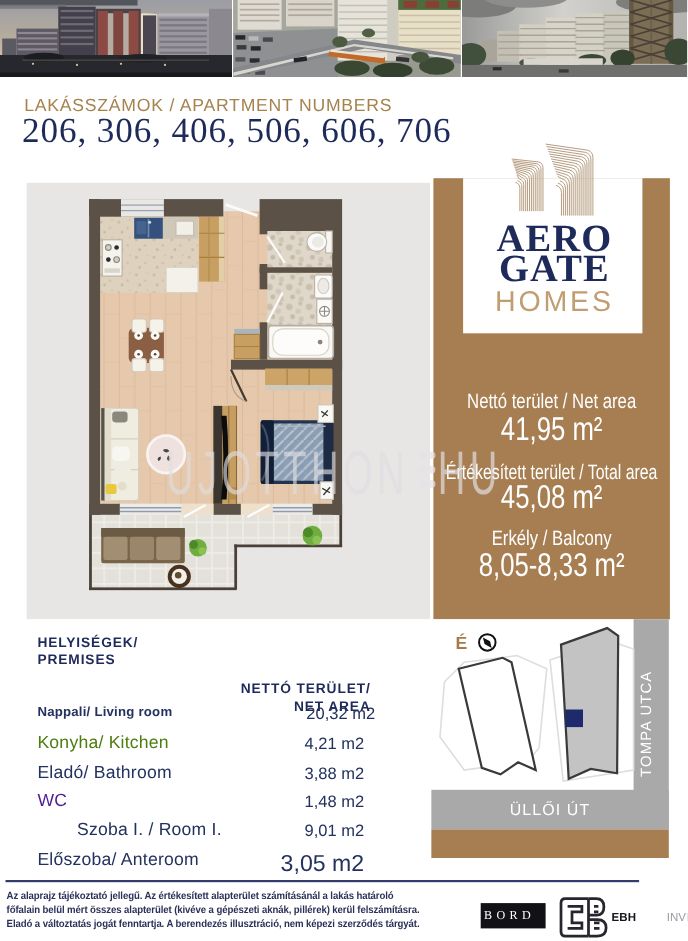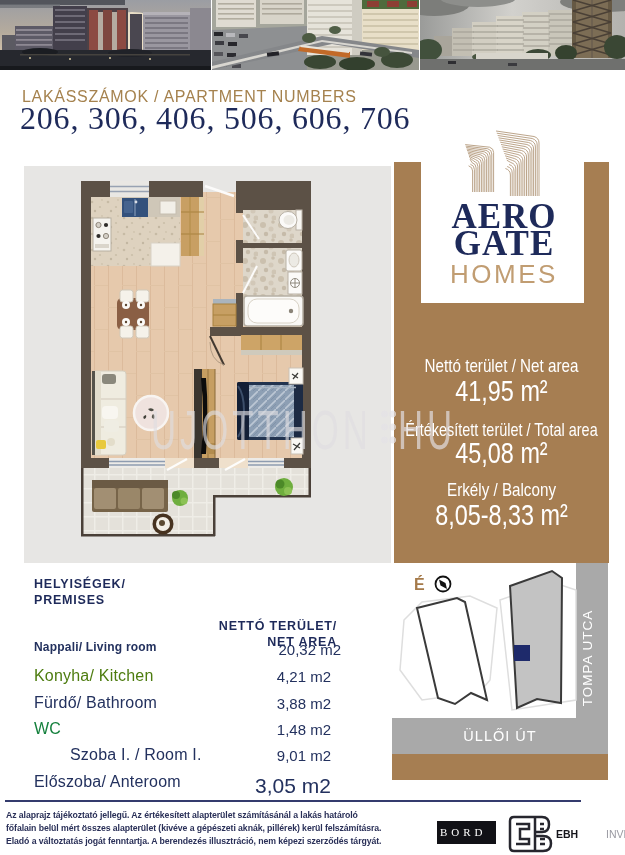--- a/index.html
+++ b/index.html
@@ -585,24 +585,24 @@
 <div class="abs" style="left:34px;top:576px;font-size:12.5px;font-weight:bold;letter-spacing:0.8px;color:#1e2a5a;line-height:16px;">HELYISÉGEK/<br>PREMISES</div>
 
 <div class="abs" style="left:137px;top:576px;width:200px;text-align:right;font-size:12.5px;font-weight:bold;letter-spacing:0.8px;color:#1e2a5a;line-height:16px;margin-top:42px;">NETTÓ TERÜLET/<br>NET AREA</div>
 
 <div class="abs" style="left:34px;top:640px;font-size:12px;color:#23315e;letter-spacing:0.2px;font-weight:bold;">Nappali/ Living room</div>
 <div class="abs" style="left:131px;top:641px;width:200px;text-align:right;font-size:15px;color:#23315e;padding-left:10px;">20,32 m2</div>
 
 <div class="abs" style="left:34px;top:667px;font-size:16px;color:#4d7c0f;letter-spacing:0.2px;">Konyha/ Kitchen</div>
 <div class="abs" style="left:131px;top:668px;width:200px;text-align:right;font-size:15px;color:#23315e;">4,21 m2</div>
 
-<div class="abs" style="left:34px;top:694px;font-size:16px;color:#23315e;letter-spacing:0.2px;">Fürdő/ Bathroom</div>
+<div class="abs" style="left:34px;top:694px;font-size:16px;color:#23315e;letter-spacing:0.2px;">Eladó/ Bathroom</div>
 <div class="abs" style="left:131px;top:695px;width:200px;text-align:right;font-size:15px;color:#23315e;">3,88 m2</div>
 
-<div class="abs" style="left:34px;top:720px;font-size:16px;color:#15803d;letter-spacing:0.2px;">WC</div>
+<div class="abs" style="left:34px;top:720px;font-size:16px;color:#4c1d95;letter-spacing:0.2px;">WC</div>
 <div class="abs" style="left:131px;top:721px;width:200px;text-align:right;font-size:15px;color:#23315e;">1,48 m2</div>
 
 <div class="abs" style="left:34px;top:746px;font-size:16px;color:#23315e;letter-spacing:0.2px;margin-left:36px;">Szoba I. / Room I.</div>
 <div class="abs" style="left:131px;top:747px;width:200px;text-align:right;font-size:15px;color:#23315e;">9,01 m2</div>
 
 <div class="abs" style="left:34px;top:773px;font-size:16px;color:#23315e;letter-spacing:0.2px;">Előszoba/ Anteroom</div>
 <div class="abs" style="left:131px;top:774px;width:200px;text-align:right;font-size:21px;color:#23315e;">3,05 m2</div>
 
 <div class="abs" style="left:5px;top:800px;width:576px;height:2px;background:#343b6d;"></div>
 

